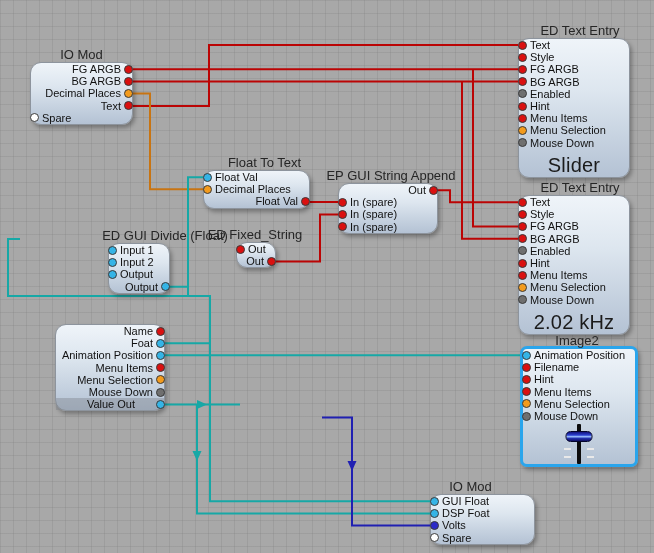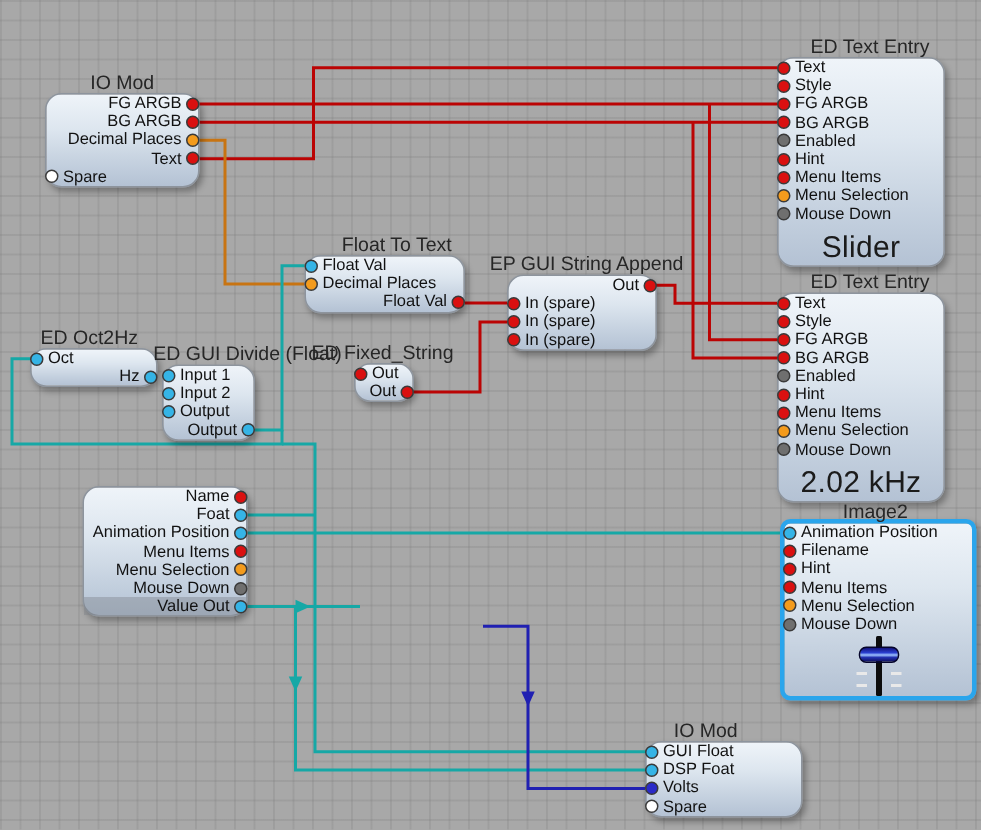--- a/index.html
+++ b/index.html
@@ -28,21 +28,21 @@
     position:absolute;bottom:100%;margin-bottom:1px;
     white-space:nowrap;font-size:13px;color:#262626;
     transform:translateX(-50%);
   }
   .pin-row{
     height:12.2px;display:flex;align-items:center;
     font-size:11px;color:#111;line-height:12.2px;
     padding:0 2px;position:relative;white-space:nowrap;
   }
   .pin-row.right{justify-content:flex-end;}
-  .pin-row.shaded{background:rgba(122,128,136,0.40);}
+  .pin-row.shaded{background:rgba(122,128,136,0.40);gap:18px;}
   .pin-dot{
     width:7px;height:7px;border-radius:50%;
     border:1px solid #3a3a3a;box-sizing:content-box;
     flex:0 0 auto;
   }
   .pin-row.left .pin-dot{margin-right:3px;margin-left:-3px;}
   .pin-row.right .pin-dot{margin-left:3px;margin-right:-3px;}
   .display-value{
     text-align:center;font-size:20px;color:#1b1b1b;
     padding-top:5px;letter-spacing:0.2px;
@@ -216,31 +216,20 @@
       </div>
       <div class="pin-row left">
         <span class="pin-dot" style="background: rgb(218, 16, 16);"></span>
         <span>In (spare)</span>
       </div>
       <div class="pin-row left">
         <span class="pin-dot" style="background: rgb(218, 16, 16);"></span>
         <span>In (spare)</span>
       </div>
     </div>
-    <div class="node" style="left: 20px; top: 232px; width: 85px;">
-      <div class="node-title" style="left: calc(50% - 3px);">ED Oct2Hz</div>
-      <div class="pin-row left">
-        <span class="pin-dot" style="background: rgb(53, 180, 230);"></span>
-        <span>Oct</span>
-      </div>
-      <div class="pin-row right">
-        <span>Hz</span>
-        <span class="pin-dot" style="background: rgb(53, 180, 230);"></span>
-      </div>
-    </div>
     <div class="node" style="left: 108px; top: 243px; width: 62px;">
       <div class="node-title" style="left: calc(50% + 26px);">ED GUI Divide (Float)</div>
       <div class="pin-row left">
         <span class="pin-dot" style="background: rgb(53, 180, 230);"></span>
         <span>Input 1</span>
       </div>
       <div class="pin-row left">
         <span class="pin-dot" style="background: rgb(53, 180, 230);"></span>
         <span>Input 2</span>
       </div>
@@ -287,21 +276,21 @@
       </div>
       <div class="pin-row right">
         <span>Mouse Down</span>
         <span class="pin-dot" style="background: rgb(111, 111, 111);"></span>
       </div>
       <div class="pin-row right shaded">
         <span>Value Out</span>
         <span class="pin-dot" style="background: rgb(53, 180, 230);"></span>
       </div>
     </div>
-    <div class="node selected" style="left: 520px; top: 346px; width: 131px;">
+    <div class="node selected" style="left: 520px; top: 346px; width: 118px;">
       <div class="node-title" style="left: calc(50% - 2px);">Image2</div>
       <div class="pin-row left">
         <span class="pin-dot" style="background: rgb(53, 180, 230);"></span>
         <span>Animation Position</span>
       </div>
       <div class="pin-row left">
         <span class="pin-dot" style="background: rgb(218, 16, 16);"></span>
         <span>Filename</span>
       </div>
       <div class="pin-row left">

